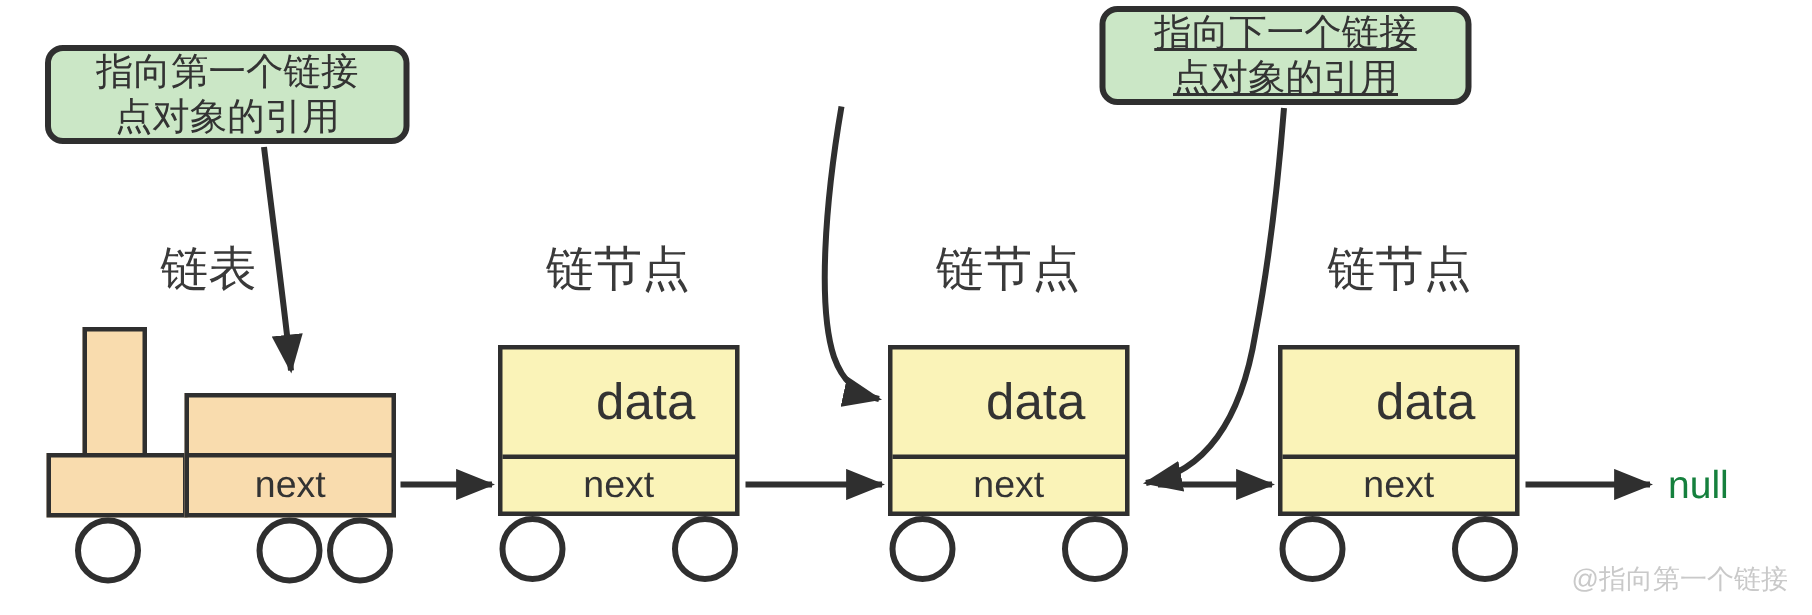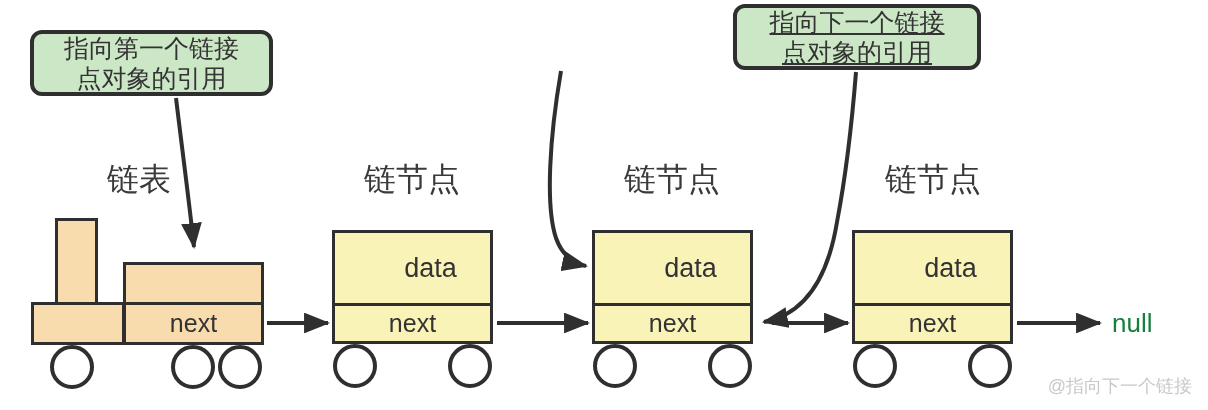--- a/index.html
+++ b/index.html
@@ -33,21 +33,21 @@
     font-size:25px; color:#333;
   }
   .node {
     position:absolute; width:161px; height:114px;
     background:var(--node-fill,#faf3b8);
     border:3.5px solid var(--stroke,#2f2f2f);
     display:flex; flex-direction:column;
   }
   .node .data-cell {
     flex:1; display:flex; align-items:center; justify-content:center;
-    font-size:27px; color:#333;padding-left:36px;
+    font-size:34px; color:#333;padding-left:36px;
   }
   .node .next-cell {
     height:38px; border-top:3.5px solid var(--stroke,#2f2f2f);
     display:flex; align-items:center; justify-content:center;
     font-size:25px; color:#333;
   }
   .null-text {
     position:absolute; left:1112px; top:308px;
     font-size:26px; color:#15803d;text-align:center;
   }
@@ -89,21 +89,21 @@
   <div class="node" style="left:592px; top:230px;">
     <div class="data-cell">data</div>
     <div class="next-cell">next</div>
   </div>
   <div class="node" style="left:852px; top:230px;">
     <div class="data-cell">data</div>
     <div class="next-cell">next</div>
   </div>
 
   <div class="null-text">null</div>
-  <div class="watermark">@指向下一个链接</div>
+  <div class="watermark">@指向第一个链接</div>
 
   <svg class="overlay" width="1208" height="410" viewBox="0 0 1208 410">
     <defs>
       <marker id="arrow" viewBox="0 0 10 8" refX="9.2" refY="4" markerWidth="6.5" markerHeight="5.2" orient="auto">
         <path d="M0,0 L10,4 L0,8 Z" style="fill:var(--stroke,#2f2f2f);"></path>
       </marker>
     </defs>
 
     <path class="link" d="M 267 323 L 328 323" marker-end="url(#arrow)"></path>
     <path class="link" d="M 497 323 L 588 323" marker-end="url(#arrow)"></path>

